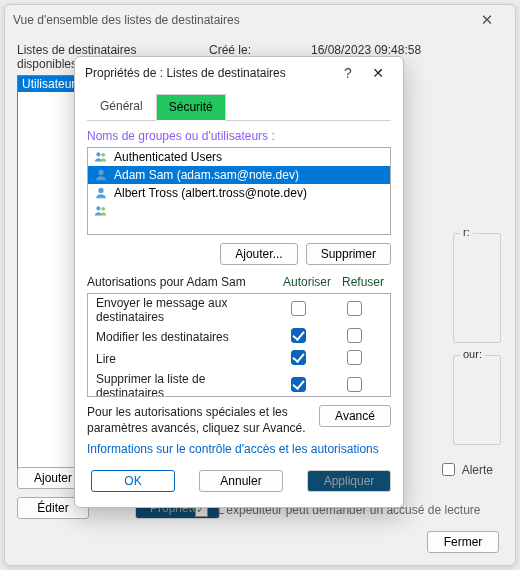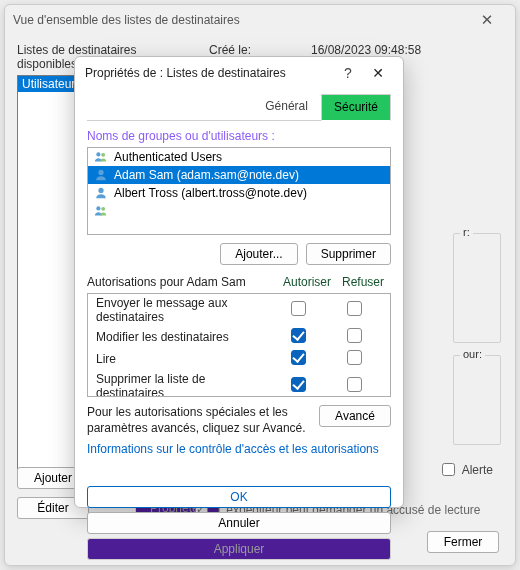--- a/index.html
+++ b/index.html
@@ -11,39 +11,39 @@
   .parent-body { padding: 8px 12px 12px 12px; }
   .row-labels { display: flex; gap: 12px; color: #333; }
   .row-labels .l1 { width: 180px; }
   .listbox { margin-top: 4px; width: 66px; height: 410px; background: #fff; border: 1px solid #7a7a7a; }
   .listbox .sel { background: #0078d7; color: #fff; padding: 1px 4px; }
   .alerte { position: absolute; right: 22px; bottom: 86px; display: flex; align-items: center; gap: 4px; color: #444; }
   .alerte input { accent-color: #0a64bd; }
   .parent-btn-row { position: absolute; left: 12px; bottom: 76px; display: flex; gap: 6px; }
   .parent-btn-row2 { position: absolute; left: 12px; bottom: 46px; display: flex; gap: 6px; }
   .wbtn { border: 1px solid #adadad; background: #fdfdfd; border-radius: 3px; padding: 3px 14px; min-width: 72px; text-align: center; cursor: pointer; }
-  .wbtn.disabled { color: #9a9a9a; background: #4c1d95; border-color: #cfcfcf; cursor: default; }
+  .wbtn.disabled { color: #9a9a9a; background: #0c4a6e; border-color: #cfcfcf; cursor: default; }
   .hint { position: absolute; left: 190px; bottom: 48px; color: #666; }
   .chk-hint { width:13px; height:13px; border:1px solid #888; background:#e8e8e8; display:inline-block; vertical-align:middle; margin-right:6px; position:relative; }
   .chk-hint::after { content:"✓"; position:absolute; left:0; top:-2px; font-size:11px; color:#666; }
   .closebtn { position: absolute; right: 16px; bottom: 12px; }
   .side-gb { position: absolute; border:1px solid #d0d0d0; border-radius:2px; padding:6px; color:#333; background:#f0f0f0; width:48px; }
   .side-gb.g1 { right:14px; top:228px; height:110px; }
   .side-gb.g2 { right:14px; top:350px; height:90px; }
   .side-gb .lbl { position:absolute; top:-8px; left:6px; background:#f0f0f0; padding:0 3px; font-size:11px; }
 
   
   .props-dlg { position: absolute; left: 74px; top: 56px; width: 330px; height: 452px; background: #fff; border: 1px solid #bdbdbd; border-radius: 6px; box-shadow: 0 8px 24px rgba(0,0,0,0.25); }
   .props-titlebar { height: 32px; display: flex; align-items: center; padding: 0 10px; }
   .props-titlebar .ptitle { flex: 1; color: #222; }
   .props-titlebar .help { width: 30px; text-align: center; color: #444; font-size: 14px; }
   .props-titlebar .pclose { width: 30px; text-align: center; font-size: 14px; color: #222; cursor: pointer; }
   .props-body { padding: 0 12px 8px 12px; }
 
-  .tabstrip { display: flex; border-bottom: 1px solid #d0d0d0; margin: 4px 0 8px 0; justify-content: flex-end; }
+  .tabstrip { display: flex; border-bottom: 1px solid #d0d0d0; margin: 4px 0 8px 0; }
   .tab { padding: 5px 12px 6px 12px; color: #444; cursor: pointer; border: 1px solid transparent; border-bottom: none; }
   .tab.active { background: #22c55e; border-color: #d0d0d0; border-bottom: 1px solid #fff; position: relative; top: 1px; color: #000; }
 
   .label { color: #8b5cf6; margin-bottom: 4px; }
   .principal-list { border: 1px solid #adadad; background: #fff; height: 88px; overflow: hidden; }
   .principal { display: flex; align-items: center; gap: 6px; padding: 2px 6px; cursor: pointer; }
   .principal.selected { background: #0078d7; color: #fff; }
   .usericon { width: 14px; height: 14px; display:inline-block; }
   .usericon svg { width:14px; height:14px; display:block; }
 
@@ -57,21 +57,21 @@
   .perm-row .pname { flex: 1; color: #222; }
   .perm-row .chk { width: 56px; text-align: center; }
   .acb { width: 15px; height: 15px; border: 1px solid #888; border-radius: 3px; display: inline-block; position: relative; background:#fff; cursor:pointer; }
   .acb.checked { background: #0a64bd; border-color: #0a64bd; }
   .acb.checked::after { content: ""; position: absolute; left: 3px; top: 0px; width: 5px; height: 9px; border: solid #fff; border-width: 0 2px 2px 0; transform: rotate(40deg); }
 
   .advrow { display:flex; align-items:flex-start; gap:8px; margin-top:8px; }
   .advrow .advtext { flex:1; color:#222; line-height:1.3; }
   .linktxt { color: #0066cc; cursor: pointer; margin-top:6px; display:inline-block; }
 
-  .okrow { display:flex; justify-content:flex-end; gap:4px; margin-top:30px;flex-direction:column; }
+  .okrow { display:flex; justify-content:flex-end; gap:24px; margin-top:14px; }
   .wbtn.primary { border-color:#0067c0; color:#0067c0; background:#fff; }
 </style>
 </head>
 <body>
 
 <div class="parent-dlg">
   <div class="titlebar">
     <span class="title">Vue d'ensemble des listes de destinataires</span>
     <span class="close">✕</span>
   </div>

